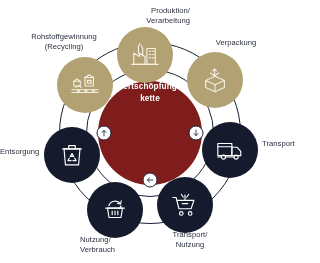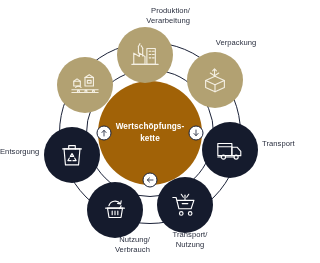--- a/index.html
+++ b/index.html
@@ -9,22 +9,22 @@
   #stage{position:relative;width:300px;height:263px;}
 
   
   .ring-track{position:absolute;left:50%;top:133px;transform:translate(-50%,-50%);
       width:182px;height:182px;border-radius:50%;
       border:1.3px solid #1b2238;box-sizing:border-box;}
   .ring-inner{position:absolute;left:50%;top:133px;transform:translate(-50%,-50%);
       width:128px;height:128px;border-radius:50%;
       border:1.2px solid #1b2238;box-sizing:border-box;}
   .hub{position:absolute;left:50%;top:133px;transform:translate(-50%,-50%);
-      width:104px;height:104px;border-radius:50%;background:#a16207;
-      display:flex;align-items:center;justify-content:center;text-align:center;}
+      width:104px;height:104px;border-radius:50%;background:#7f1d1d;
+      display:flex;align-items:flex-start;justify-content:center;text-align:center;}
   .hub-label{color:#ffffff;font-size:8.2px;font-weight:bold;line-height:1.45;
       letter-spacing:.1px;padding:0 6px;}
 
   
   .arrow-badge{position:absolute;width:15px;height:15px;border-radius:50%;
       background:#ffffff;border:1.2px solid #1b2238;box-sizing:border-box;
       display:flex;align-items:center;justify-content:center;}
   .arrow-badge svg{display:block;}
   .ab-top{left:150px;top:71px;transform:translate(-50%,-50%);}
   .ab-right{left:196px;top:133px;transform:translate(-50%,-50%);}
@@ -47,21 +47,21 @@
   .n-disp  {width:56px;height:56px;left:44px;  top:127px;}
 
   
   .lbl{position:absolute;font-size:7.6px;line-height:1.35;color:#2a2f3f;
        letter-spacing:.05px;}
   .l-prod {left:118px;top:6px;  width:72px; text-align:right;}
   .l-raw  {left:18px; top:32px; width:92px; text-align:center;}
   .l-pack {left:197px;top:38px; width:78px; text-align:center;}
   .l-trans{left:262px;top:139px;width:40px; text-align:left;}
   .l-disp {left:0px;  top:147px;width:52px; text-align:left;}
-  .l-use  {left:80px; top:235px;width:70px; text-align:right;}
+  .l-use  {left:80px; top:235px;width:70px; text-align:left;}
   .l-sale {left:155px;top:230px;width:70px; text-align:center;}
 </style>
 </head>
 <body>
 
 <div id="stage">
 
   <div class="ring-track"></div>
   <div class="ring-inner"></div>
 
@@ -217,20 +217,24 @@
       </g>
         </svg>
     </span>
   </div>
 
   <div class="lbl l-prod">
     <span>Produktion/</span><br>
     <span>Verarbeitung</span>
   </div>
 
+  <div class="lbl l-raw">
+    <span>Rohstoffgewinnung</span><br>
+    <span>(Recycling)</span>
+  </div>
 
   <div class="lbl l-pack">
     <span>Verpackung</span>
   </div>
 
   <div class="lbl l-trans">
     <span>Transport</span>
   </div>
 
   <div class="lbl l-disp">

